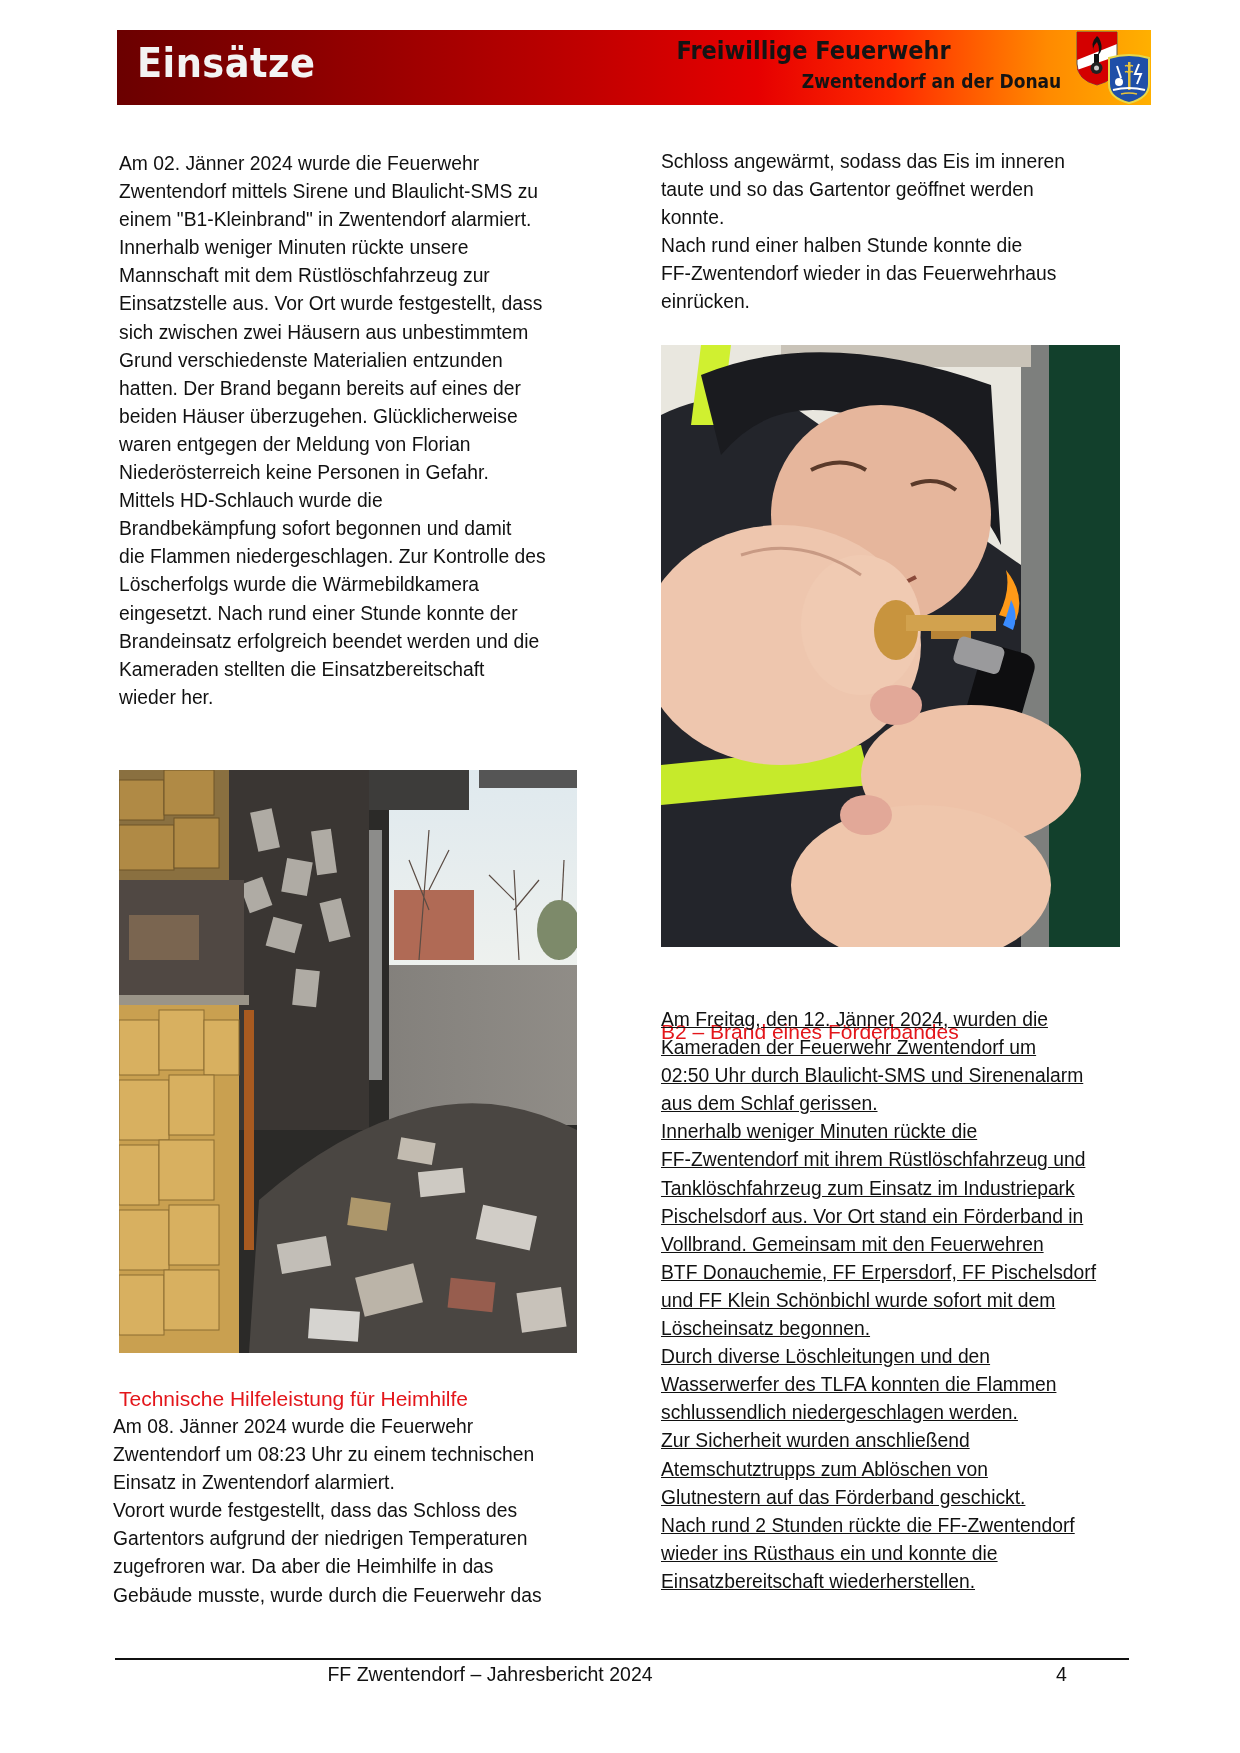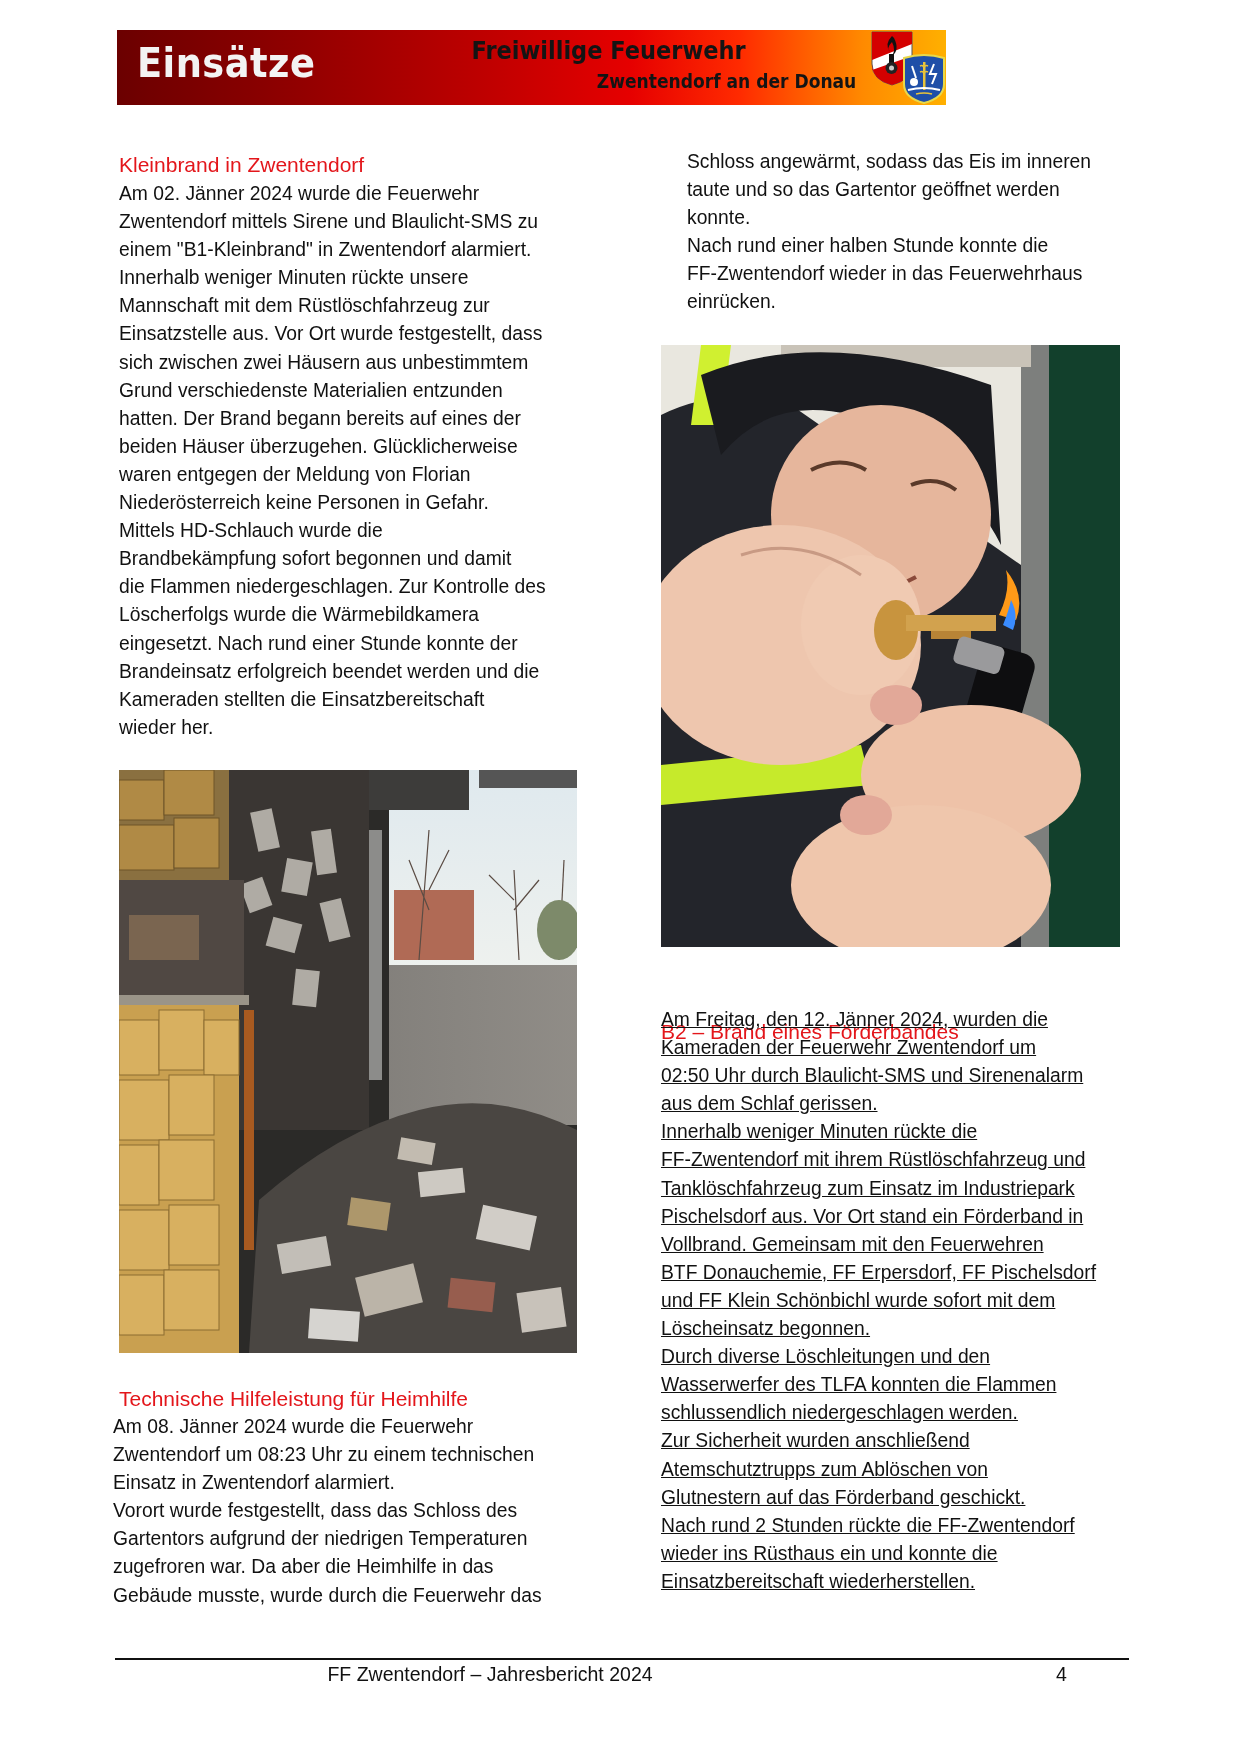--- a/index.html
+++ b/index.html
@@ -1,21 +1,21 @@
 <!DOCTYPE html>
 <html><head>
   <meta charset="utf-8">
   <style>
     * { box-sizing: border-box; margin: 0; padding: 0; }
     html, body { width: 1240px; height: 1753px; background: #ffffff; }
     body { position: relative; font-family: "Liberation Sans", "DejaVu Sans", sans-serif; color: #111; overflow: hidden; }
 
     
     .banner {
-      position: absolute; left: 117px; top: 30px; width: 829px; height: 75px;
+      position: absolute; left: 117px; top: 30px; width: 1034px; height: 75px;
       background: linear-gradient(90deg, #6b0000 0%, #8a0000 18%, #c00000 45%, #e60000 62%, #ff2a00 75%, #ff8a00 90%, #ffb000 100%);
     }
     .banner-title {
       position: absolute; left: 20px; top: 10px;
       font-family: "DejaVu Sans", sans-serif; font-weight: bold; font-size: 40px;
       color: #f3f3f3; letter-spacing: 0.5px; transform: scaleX(0.92); transform-origin: left;
     }
     .banner-org {
       position: absolute; right: 200px; top: 6px;
       font-family: "DejaVu Sans", sans-serif; font-weight: bold; font-size: 25px; color: #141414;
@@ -43,21 +43,21 @@
     .photo { position: absolute; overflow: hidden; }
     .photo-fire { left: 119px; top: 770px; width: 458px; height: 583px; }
     .photo-key { left: 661px; top: 345px; width: 459px; height: 602px; }
 
     .heading-2 { position: absolute; left: 119px; top: 1384px; text-align: right; }
     .body-2 { position: absolute; left: 113px; top: 1413px; width: 480px; }
 
     .heading-3 { position: absolute; left: 661px; top: 977px; margin-top: 40px; }
     .body-3 { position: absolute; left: 661px; top: 1006px; width: 480px; text-decoration: underline; }
 
-    .right-top { position: absolute; left: 687px; top: 148px; width: 480px; }
+    .right-top { position: absolute; left: 661px; top: 148px; width: 480px; }
 
     
     .footer-rule { position: absolute; left: 115px; top: 1658px; width: 1014px; height: 2px; background: #111; }
     .footer-text {
       position: absolute; left: 0; width: 980px; top: 1663px; text-align: center;
       font-size: 19.5px; color: #111;
     }
     .footer-page { position: absolute; left: 1056px; top: 1663px; font-size: 19.5px; color: #111; }
   </style>
 </head>
@@ -83,21 +83,20 @@
     <circle cx="12" cy="28" r="4" fill="#fff"></circle>
     <rect x="21" y="8" width="2.5" height="28" fill="#e8c43a"></rect>
     <path d="M18 12 Q22 10 22 16 M26 12 Q22 10 22 16 M18 18 Q22 16 22 22 M26 18 Q22 16 22 22" stroke="#e8c43a" stroke-width="1.5" fill="none"></path>
     <path d="M32 10 L28 20 L34 20 L30 30" stroke="#fff" stroke-width="2" fill="none"></path>
     <path d="M6 36 Q22 32 38 36" stroke="#fff" stroke-width="2" fill="none"></path>
     <path d="M14 40 Q22 38 30 40" stroke="#e8c43a" stroke-width="1.5" fill="none"></path>
   </svg>
 </div>
 
 <div class="col col-left">
-  <div class="heading">Kleinbrand in Zwentendorf</div>
   <div class="para">Am 02. Jänner 2024 wurde die Feuerwehr
 Zwentendorf mittels Sirene und Blaulicht-SMS zu
 einem "B1-Kleinbrand" in Zwentendorf alarmiert.
 Innerhalb weniger Minuten rückte unsere
 Mannschaft mit dem Rüstlöschfahrzeug zur
 Einsatzstelle aus. Vor Ort wurde festgestellt, dass
 sich zwischen zwei Häusern aus unbestimmtem
 Grund verschiedenste Materialien entzunden
 hatten. Der Brand begann bereits auf eines der
 beiden Häuser überzugehen. Glücklicherweise

